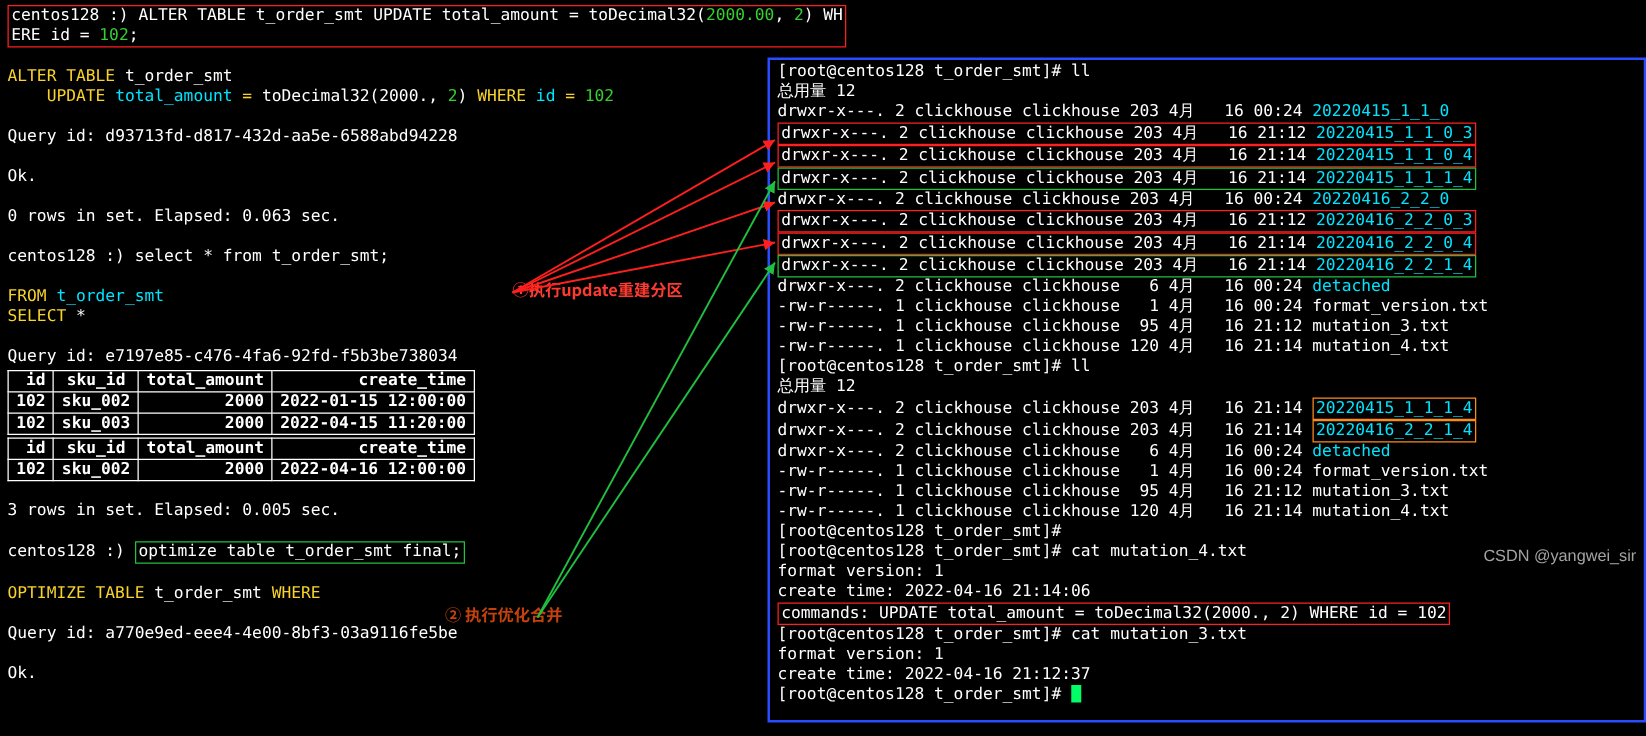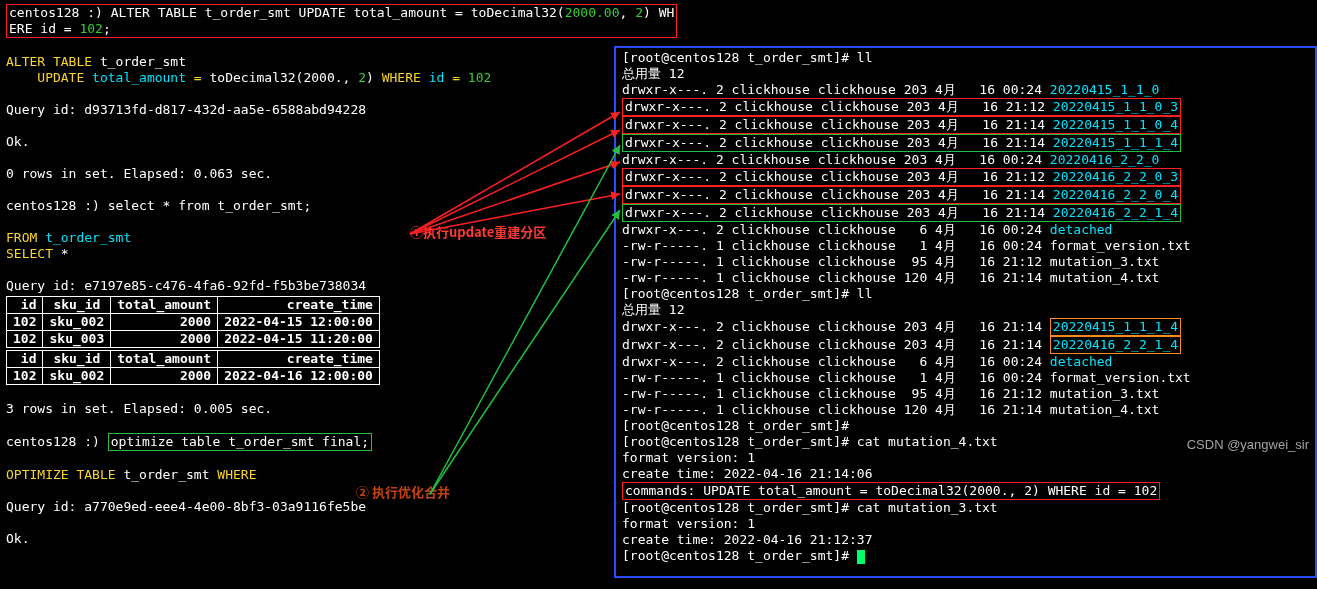--- a/index.html
+++ b/index.html
@@ -74,21 +74,21 @@
           <tr>
             <th>id</th>
             <th class="l">sku_id</th>
             <th>total_amount</th>
             <th>create_time</th>
           </tr>
     <tr>
             <td>102</td>
             <td class="l">sku_002</td>
             <td>2000</td>
-            <td>2022-04-15 12:00:00</td>
+            <td>2022-01-15 12:00:00</td>
           </tr>
     <tr>
             <td>102</td>
             <td class="l">sku_003</td>
             <td>2000</td>
             <td>2022-04-15 11:20:00</td>
           </tr>
   </tbody>
       </table>
   <table class="tbl">

